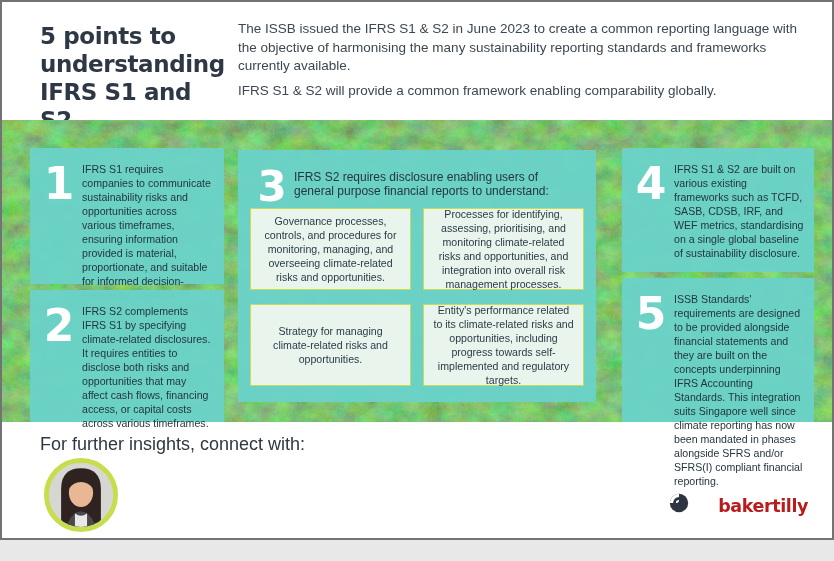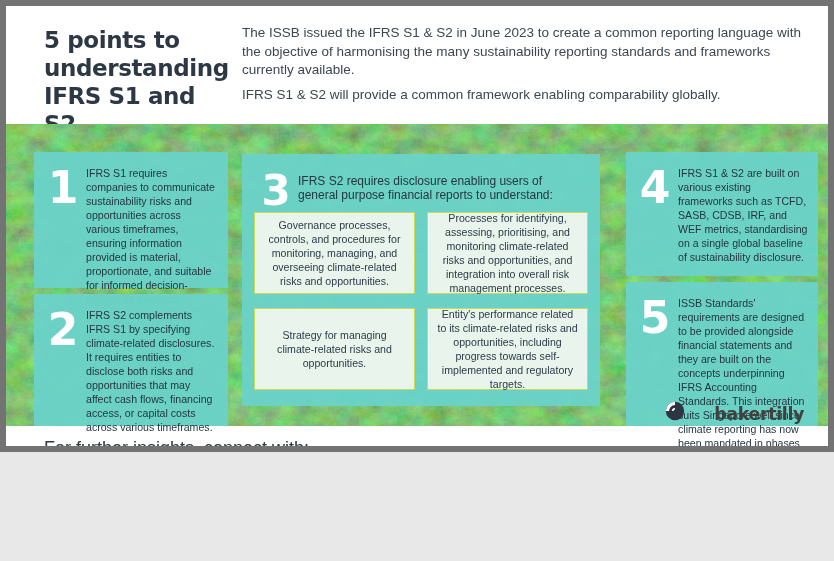--- a/index.html
+++ b/index.html
@@ -1,18 +1,18 @@
 <!DOCTYPE html>
 <html><head>
 <meta charset="utf-8">
 <style>
   html,body{margin:0;padding:0;background:#e8e8e8;}
   .page{
-    position:relative;width:834px;height:452px;margin:0 auto;
-    background:#ffffff;border:6px solid #737373;box-sizing:border-box;
+    position:relative;width:834px;height:540px;margin:0 auto;
+    background:#ffffff;border:2px solid #737373;box-sizing:border-box;
     overflow:hidden;font-family:"Liberation Sans",sans-serif;text-decoration:underline;
   }
   
   .title{
     position:absolute;left:38px;top:20px;width:190px;
     font-family:"DejaVu Sans",sans-serif;font-weight:bold;
     font-size:23px;line-height:28px;color:#2e3845;letter-spacing:-0.4px;
   }
   .intro{
     position:absolute;left:236px;top:18px;width:580px;
@@ -72,21 +72,21 @@
     position:absolute;left:124px;top:462px;font-size:14px;line-height:22.5px;
     color:#3a4450;
   }
   .contact .name{font-weight:bold;font-size:14.5px;color:#21272e;}
   .logo{
     position:absolute;right:24px;bottom:22px;display:flex;align-items:center;
   }
   .logo svg{width:22px;height:22px;margin-right:5px;margin-top:-6px;}
   .logo .wordmark{
     font-family:"DejaVu Sans",sans-serif;font-weight:bold;
-    font-size:17.5px;color:#404040;letter-spacing:-0.4px;margin-left:23px;
+    font-size:17.5px;color:#b91c1c;letter-spacing:-0.4px;margin-left:23px;
   }
 </style>
 </head>
 <body>
 
 <div class="page">
 
   <div class="title">
     <div>5 points to</div>
     <div>understanding</div>

